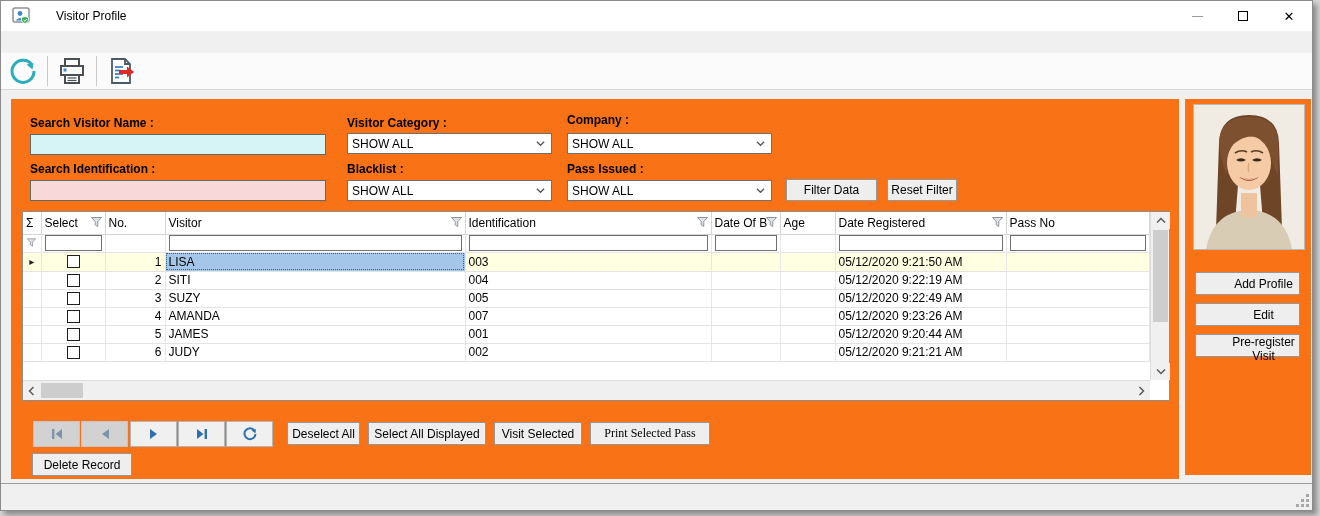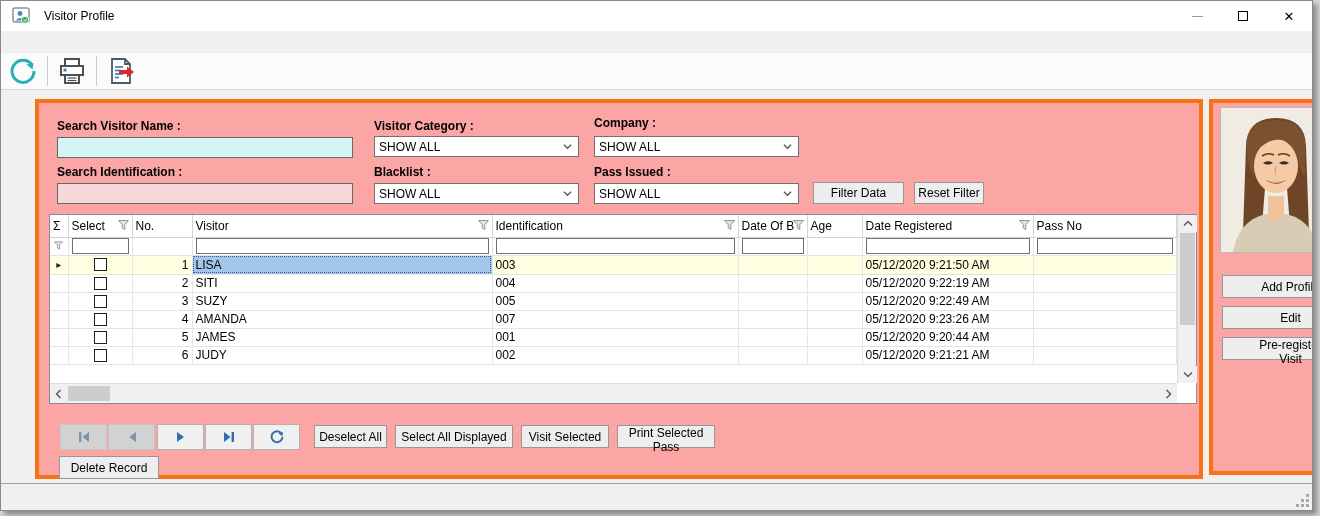--- a/index.html
+++ b/index.html
@@ -6,36 +6,36 @@
   html,body { width:1320px; height:516px; font-family:"Liberation Sans", sans-serif; background:#d6d6d6; }
   #window {
     position:absolute; left:0; top:0; width:1313px; height:511px;
     background:#f0f0f0; border:1px solid #8a8a8a;
     box-shadow:4px 4px 5px rgba(0,0,0,0.35);
     overflow:hidden; font-size:12px; color:#000;
   }
   
   .titlebar { position:absolute; left:0; top:0; right:0; height:30px; background:#fff; display:flex; align-items:center; }
   .app-icon { width:20px; height:18px; margin-left:11px; }
-  .title-text { margin-left:12px; font-size:12px; color:#000; }
+  .title-text { margin-left:24px; font-size:12px; color:#000; }
   .win-controls { position:absolute; right:0; top:0; height:30px; display:flex; }
   .win-btn { width:46px; height:30px; display:flex; align-items:center; justify-content:center; }
   .min-glyph { width:11px; height:0; border-top:1px solid #9a9a9a; }
   .max-glyph { width:10px; height:10px; border:1px solid #000; }
   .close-glyph { font-size:13px; color:#000; }
   
   .menubar { position:absolute; left:0; top:30px; right:0; height:22px; background:#fff; display:flex; align-items:center; }
   .menu-item { padding:0 6px; margin-left:8px; font-size:12px; }
   
   .toolbar { position:absolute; left:0; top:52px; right:0; height:37px; background:#fbfbfb; border-bottom:1px solid #d9d9d9; display:flex; align-items:center; }
   .tool-btn { width:44px; height:34px; display:flex; align-items:center; justify-content:center; }
   .tool-sep { width:1px; height:30px; background:#c9c9c9; margin:0 2px; }
   
   .content { position:absolute; left:0; top:89px; right:0; bottom:27px; background:#f0f0f0; }
-  .panel { position:absolute; background:#fca5a5; border:4px solid #f97316;margin-left:24px; }
+  .panel { position:absolute; background:#f97316; border:1px solid #f97316; }
   #main-panel { left:10px; top:9px; width:1168px; height:380px; }
   #profile-panel { left:1184px; top:9px; width:126px; height:376px; }
   .f-label { position:absolute; font-weight:bold; font-size:12px; white-space:nowrap; }
   .f-input { position:absolute; height:21px; border:1px solid #5f6a6b; font-size:12px; padding:0 4px; font-family:"Liberation Sans",sans-serif; }
   .dropdown { position:absolute; height:21px; width:205px; background:#fff; border:1px solid #707070; display:flex; align-items:center; justify-content:space-between; padding:0 6px 0 4px; font-size:12px; }
   .chev { width:9px; height:9px; }
   .btn { background:#eeeeee; border:1px solid #969696; font-size:12px; font-family:"Liberation Sans",sans-serif; color:#000; text-align:center; }
   .btn.abs { position:absolute; height:22px; }
   
   #grid { position:absolute; left:10px; top:111px; width:1148px; height:190px; background:#fff; border:1px solid #8d8d8d; }
@@ -358,21 +358,21 @@
       <div class="nav-btn" style="left:214px;">
         <svg width="16" height="16" viewBox="0 0 16 16">
             <path d="M12.5 4.5 A5.5 5.5 0 1 0 13.5 8" fill="none" stroke="#2e6fae" stroke-width="2"></path>
             <path d="M9.5 4.2 l4.5 -1 l-0.6 4.2 Z" fill="#2e6fae"></path>
           </svg>
       </div>
 
       <button class="btn abs" style="left:275px; top:322px; width:73px; height:23px;">Deselect All</button>
       <button class="btn abs" style="left:356px; top:322px; width:118px; height:23px;">Select All Displayed</button>
       <button class="btn abs" style="left:482px; top:322px; width:88px; height:23px;">Visit Selected</button>
-      <button class="btn abs" style="left:578px; top:322px; width:98px; height:23px;">Print Selected Pass</button>
+      <button class="btn abs" style="left:578px; top:322px; width:120px; height:23px;font-family:Liberation Serif, serif;">Print Selected Pass</button>
 
       <button class="btn abs" style="left:20px; top:353px; width:100px; height:23px;">Delete Record</button>
     </div>
 
     <div id="profile-panel" class="panel">
       <div id="photo">
         <svg width="110" height="144" viewBox="0 0 110 144">
           <rect width="110" height="144" fill="#f3efe9"></rect>
           <rect width="110" height="144" fill="#efe9e1" opacity="0.6"></rect>
 

